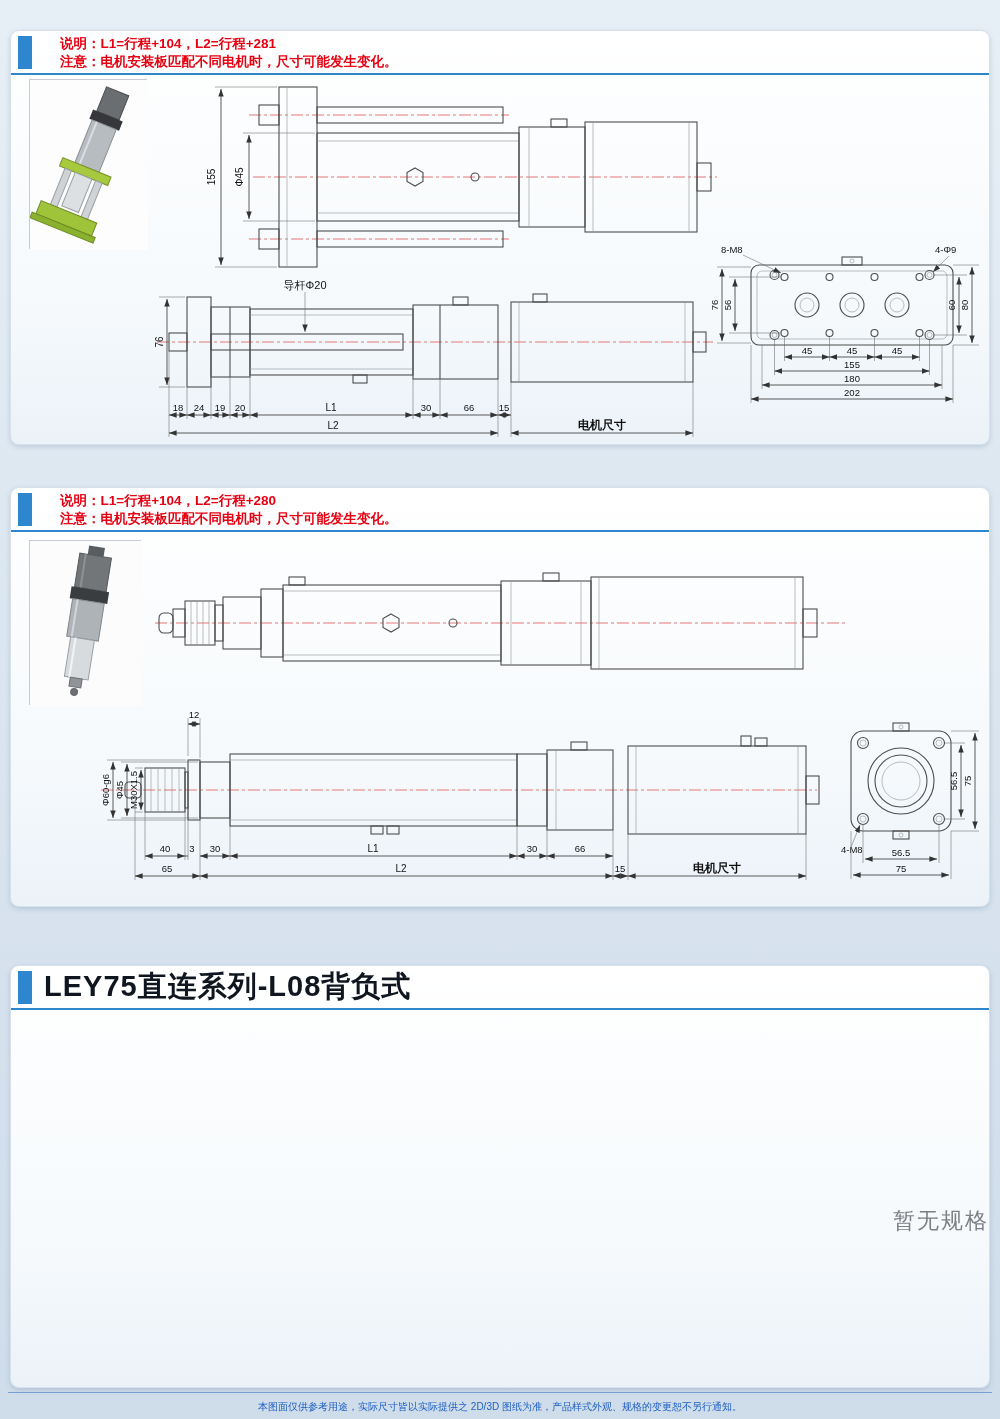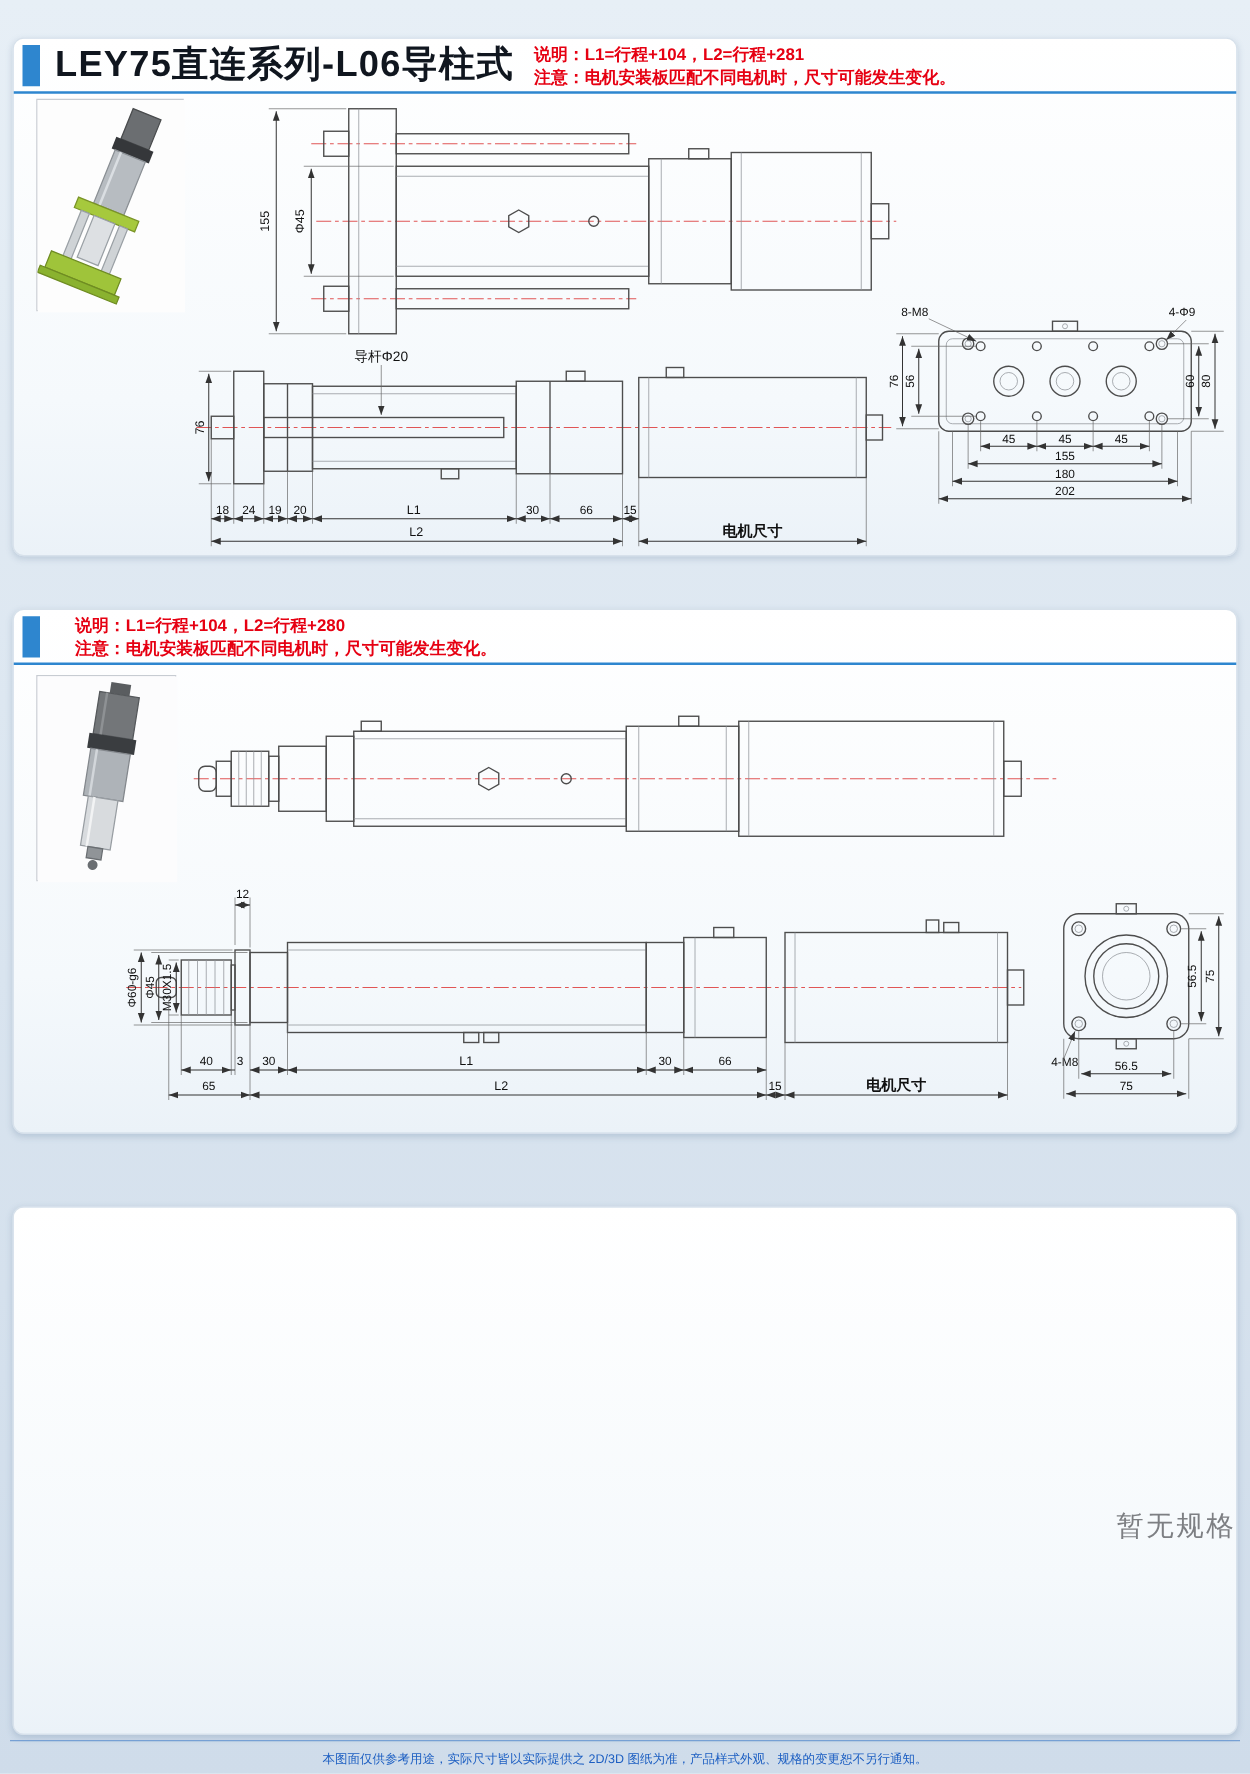--- a/index.html
+++ b/index.html
@@ -41,21 +41,20 @@
   .empty-text { position:absolute; top:240px; width:100%; text-align:right; font-size:22px; color:#7d7f83; letter-spacing:2px; }
   .footer { position:absolute; top:1392px; left:8px; width:984px; border-top:1px solid #76a0d4;
             padding-top:7px; text-align:center; font-size:10px; color:#1d5fc2; }
 </style>
 </head>
 <body>
 
 <div class="panel" id="panel-l06">
   <div class="panel-header">
     <div class="header-bar"></div>
-    <div class="panel-title">LEY75直连系列-L06导柱式</div>
     <div class="notes">
       <div>说明：L1=行程+104，L2=行程+281</div>
       <div>注意：电机安装板匹配不同电机时，尺寸可能发生变化。</div>
     </div>
   </div>
 
   <div class="thumb" style="left:18px;top:48px;width:118px;height:170px">
     <svg width="118" height="170" viewBox="0 0 118 170">
       <rect width="118" height="170" fill="#fdfdfd"></rect>
       <g transform="rotate(22 59 85)">
@@ -465,16 +464,20 @@
       <text class="dim-s tm" x="62" y="143">56.5</text>
       <line class="ext" x1="12" y1="118" x2="12" y2="166"></line>
       <line class="ext" x1="112" y1="118" x2="112" y2="166"></line>
       <line class="dl" x1="14" y1="162" x2="110" y2="162" marker-start="url(#m2c)" marker-end="url(#m2c)"></line>
       <text class="dim-s tm" x="62" y="159">75</text>
     </g>
   </svg>
 </div>
 
 <div class="panel" id="panel-l08">
+  <div class="panel-header">
+    <div class="header-bar"></div>
+    <div class="panel-title">LEY75直连系列-L08背负式</div>
+  </div>
   <div class="empty-text">暂无规格</div>
 </div>
 
 <div class="footer">本图面仅供参考用途，实际尺寸皆以实际提供之 2D/3D 图纸为准，产品样式外观、规格的变更恕不另行通知。</div>
 
 </body></html>

